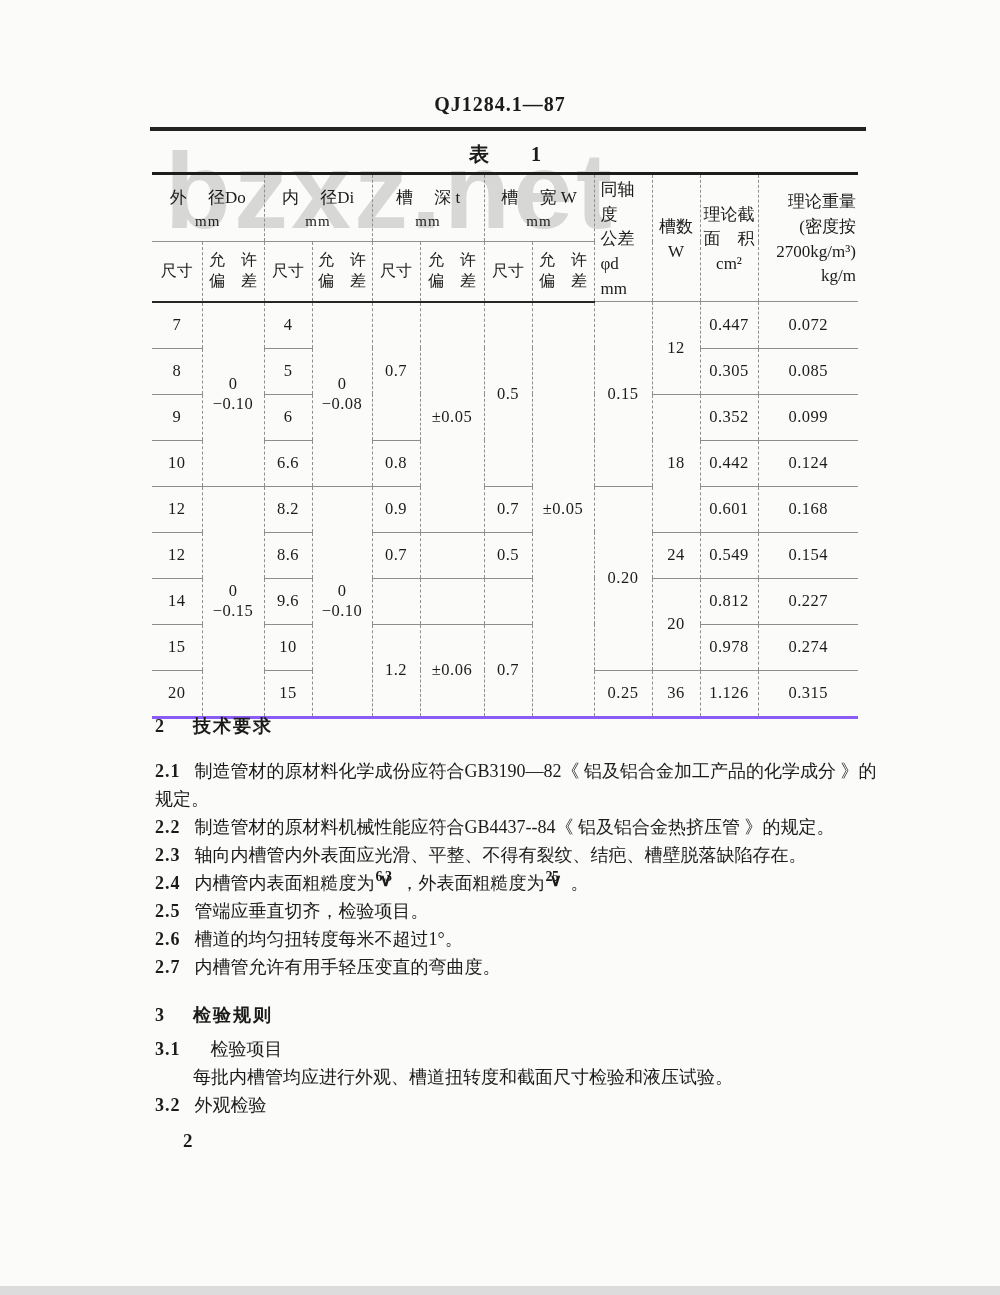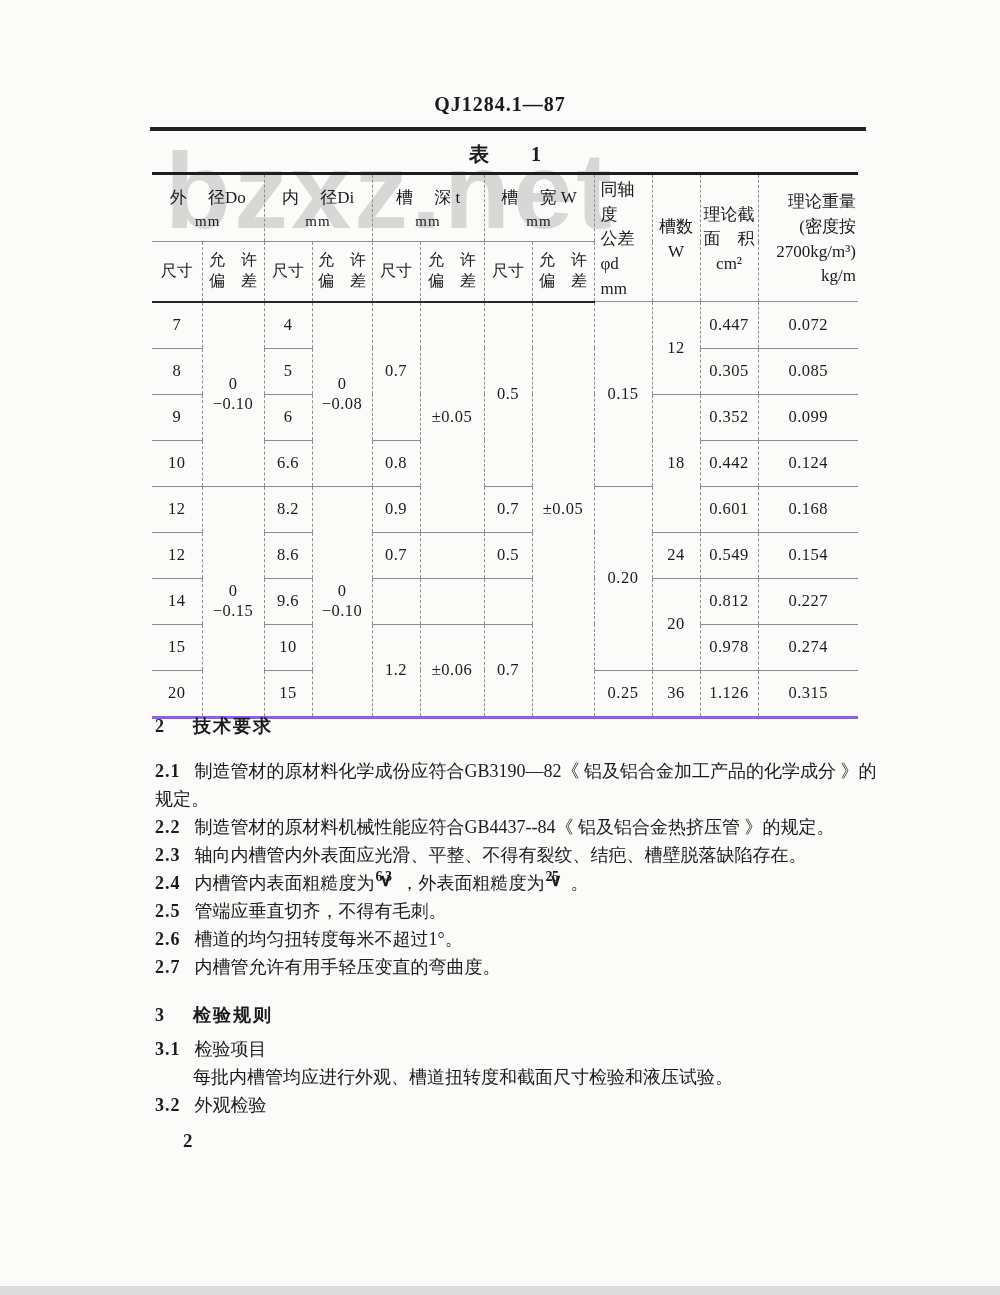--- a/index.html
+++ b/index.html
@@ -225,27 +225,27 @@
     </div>
 
     <div class="textblock">
       <p class="hd"><b class="pnum">2</b><span class="ht">技术要求</span></p>
 
       <p class="mt17"><b class="pnum">2.1</b><span class="txt">制造管材的原材料化学成份应符合GB3190—82《 铝及铝合金加工产品的化学成分 》的
 规定。</span></p>
       <p><b class="pnum">2.2</b><span class="txt">制造管材的原材料机械性能应符合GB4437--84《 铝及铝合金热挤压管 》的规定。</span></p>
       <p><b class="pnum">2.3</b><span class="txt">轴向内槽管内外表面应光滑、平整、不得有裂纹、结疤、槽壁脱落缺陷存在。</span></p>
       <p><b class="pnum">2.4</b><span class="txt">内槽管内表面粗糙度为</span><span class="rgh"><i class="n">6.3</i><i class="v">∨</i></span><span class="txt">，外表面粗糙度为</span><span class="rgh"><i class="n">25</i><i class="v">∨</i></span><span class="txt">。</span></p>
-      <p><b class="pnum">2.5</b><span class="txt">管端应垂直切齐，不得有毛刺。</span></p>
+      <p><b class="pnum">2.5</b><span class="txt">管端应垂直切齐，检验项目。</span></p>
       <p><b class="pnum">2.6</b><span class="txt">槽道的均匀扭转度每米不超过1°。</span></p>
       <p><b class="pnum">2.7</b><span class="txt">内槽管允许有用手轻压变直的弯曲度。</span></p>
 
       <p class="hd mt20"><b class="pnum">3</b><span class="ht">检验规则</span></p>
 
-      <p class="mt6"><b class="pnum">3.1</b><span class="ht" style="margin-left:0;">检验项目</span></p>
+      <p class="mt6"><b class="pnum">3.1</b><span class="ht" style="margin-left:16px;">检验项目</span></p>
       <p class="indent"><span class="txt">每批内槽管均应进行外观、槽道扭转度和截面尺寸检验和液压试验。</span></p>
       <p><b class="pnum">3.2</b><span class="ht" style="margin-left:0;margin-top:31px;">外观检验</span></p>
 
       <p class="pageno">2</p>
     </div>
   </div>
 
   <div class="botbar"></div>
 </div>
 

